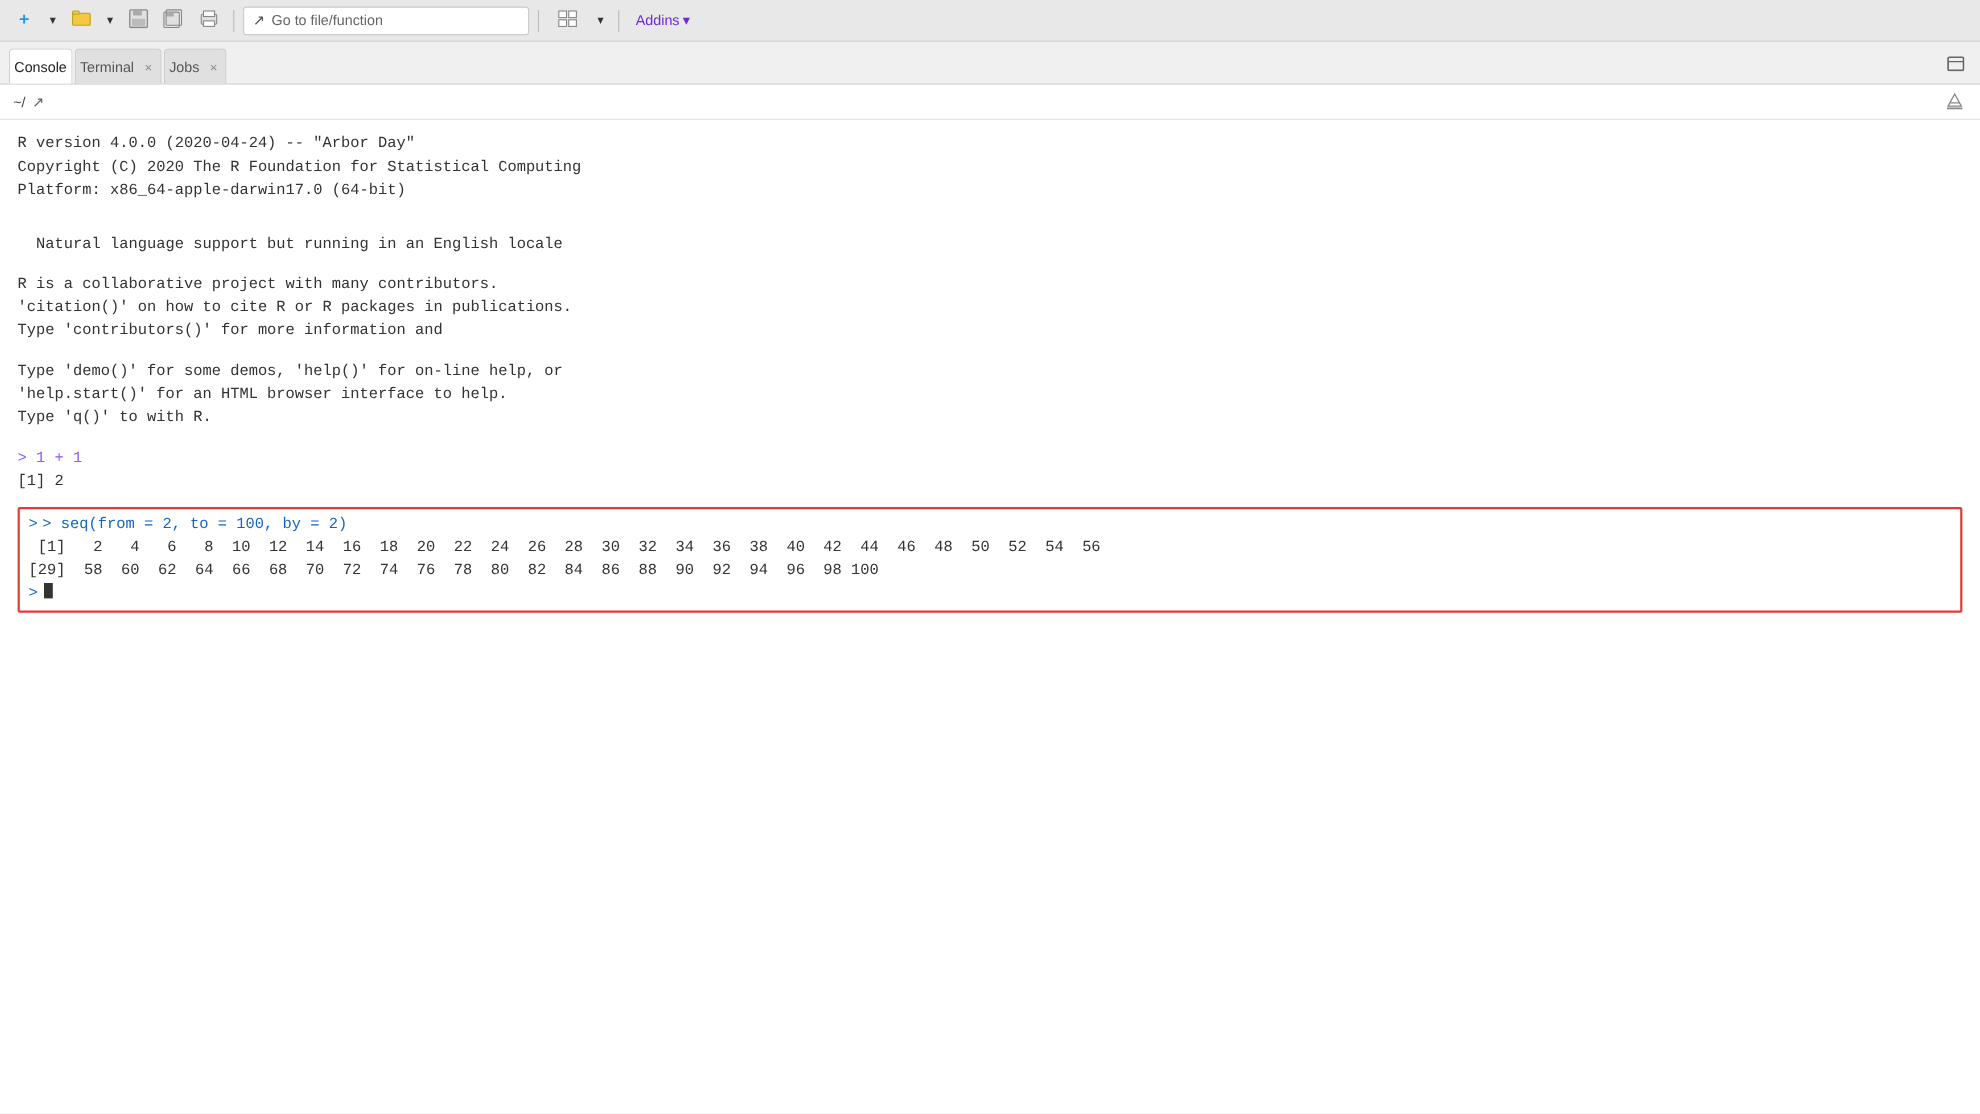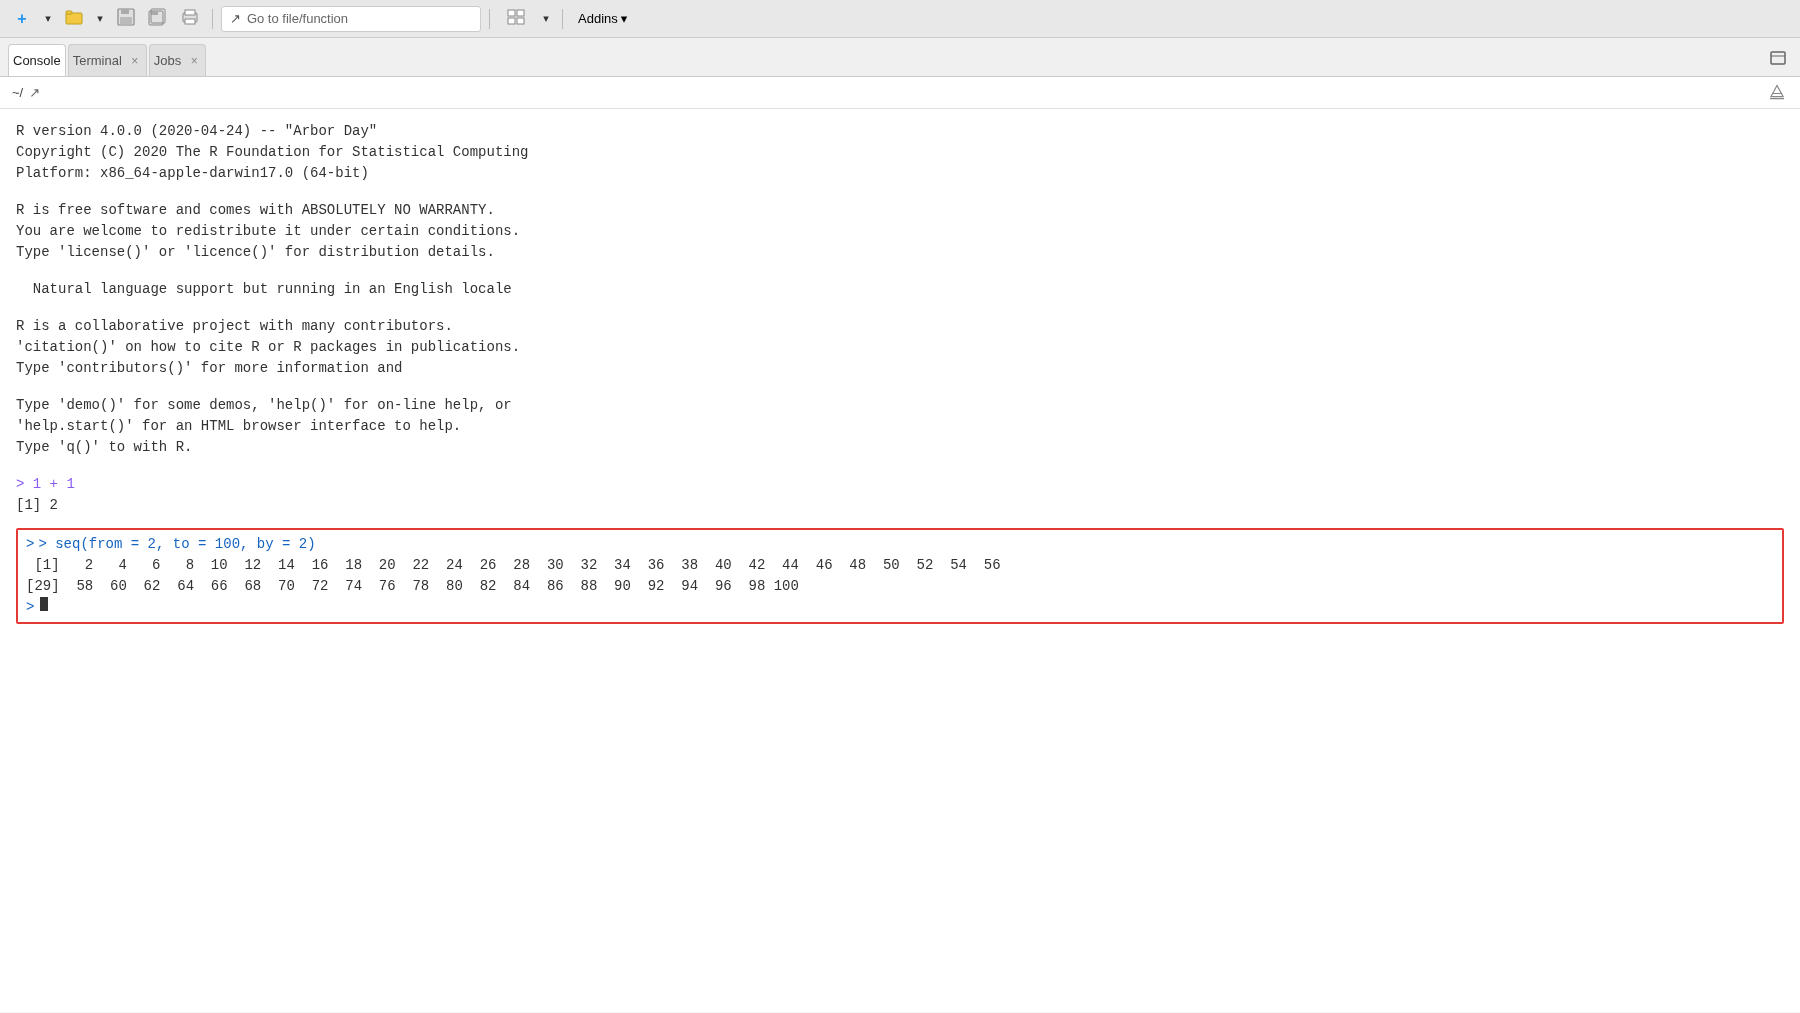--- a/index.html
+++ b/index.html
@@ -44,21 +44,21 @@
     .toolbar-dropdown {
       display: flex;
       align-items: center;
       height: 26px;
       padding: 0 6px;
       background: transparent;
       border: 1px solid transparent;
       border-radius: 3px;
       cursor: pointer;
       font-size: 13px;
-      color: #000000;
+      color: #6d28d9;
       gap: 3px;
     }
 
     .toolbar-separator {
       width: 1px;
       height: 20px;
       background: #bbb;
       margin: 0 4px;
     }
 
@@ -332,25 +332,20 @@
 <div class="console-area">
 
   <div class="console-block">
     <div class="console-text">R version 4.0.0 (2020-04-24) -- "Arbor Day"</div>
     <div class="console-text">Copyright (C) 2020 The R Foundation for Statistical Computing</div>
     <div class="console-text">Platform: x86_64-apple-darwin17.0 (64-bit)</div>
   </div>
 
   <div style="height:12px;"></div>
 
-  <div class="console-block">
-    <div class="console-text">R is free software and comes with ABSOLUTELY NO WARRANTY.</div>
-    <div class="console-text">You are welcome to redistribute it under certain conditions.</div>
-    <div class="console-text">Type 'license()' or 'licence()' for distribution details.</div>
-  </div>
 
   <div style="height:12px;"></div>
 
   <div class="console-block">
     <div class="console-text">  Natural language support but running in an English locale</div>
   </div>
 
   <div style="height:12px;"></div>
 
   <div class="console-block">

